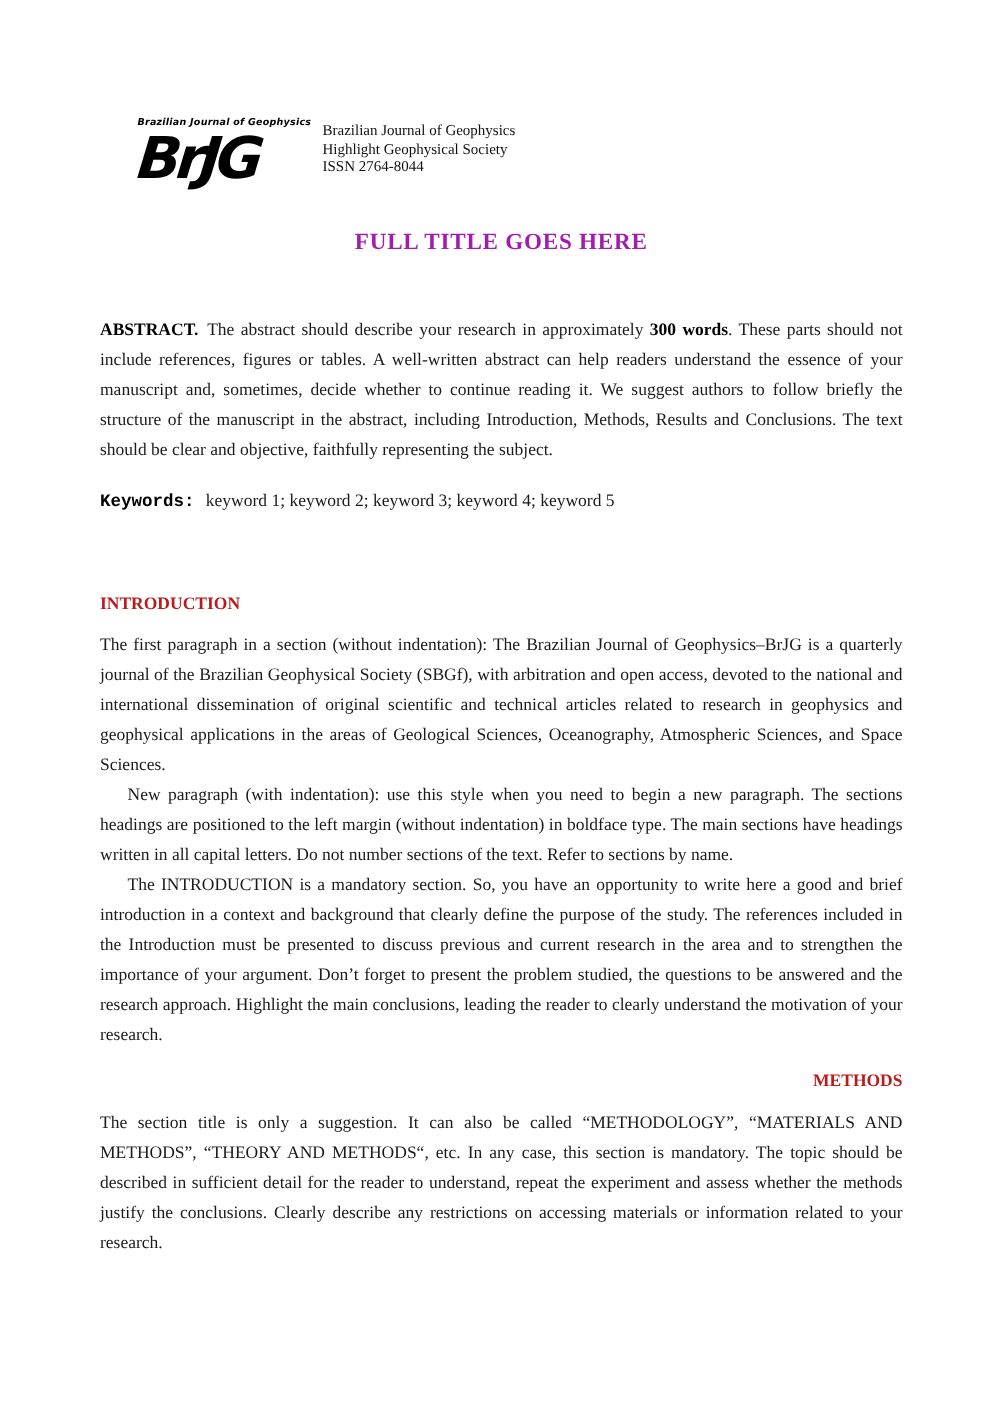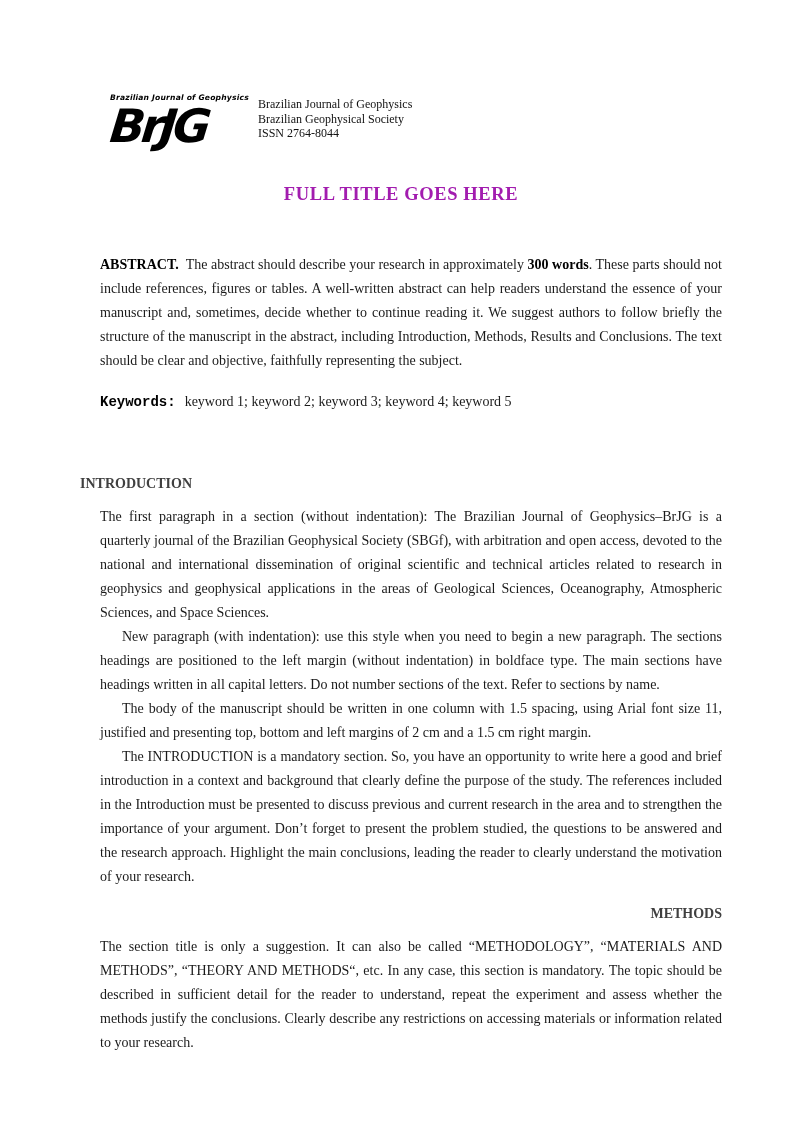--- a/index.html
+++ b/index.html
@@ -64,61 +64,59 @@
     letter-spacing: 0.6px;
     color: #a21caf;
     margin-bottom: 48px;
   }
   
   .para {
     font-size: 14px;
     line-height: 24px;
     text-align: justify;
     color: #1a1a1a;
-    margin-left: 20px;
   }
   .para b { color: #000; }
   .abstract-label { margin-right: 7px; }
   .keywords { margin-top: 17px; }
   .keywords-label { margin-right: 9px; font-family: Liberation Mono, monospace; }
   .section-heading {
     font-weight: bold;
     font-size: 14px;
-    color: #404040;
+    color: #b91c1c;
     margin-bottom: 13px;
   }
   .section-heading.first { margin-top: 62px; }
   .section-heading.later { margin-top: 17px; text-align: right; }
   .indent { text-indent: 22px; }
 </style>
 </head>
 <body>
 
 <div class="page">
 
   <div class="header">
     <div class="logo-block">
       <div class="logo-tagline">Brazilian Journal of Geophysics</div>
       <div class="logo-word">BrJG</div>
     </div>
     <div class="journal-info">
       <div>Brazilian Journal of Geophysics</div>
-      <div>Brazilian Geophysical Society</div>
+      <div>Highlight Geophysical Society</div>
       <div>ISSN 2764-8044</div>
     </div>
   </div>
 
   <h1 class="paper-title">FULL TITLE GOES HERE</h1>
 
   <p class="para"><b class="abstract-label">ABSTRACT.</b><span>The abstract should describe your research in approximately </span><b>300 words</b><span>. These parts should not include references, figures or tables. A well-written abstract can help readers understand the essence of your manuscript and, sometimes, decide whether to continue reading it. We suggest authors to follow briefly the structure of the manuscript in the abstract, including Introduction, Methods, Results and Conclusions. The text should be clear and objective, faithfully representing the subject.</span></p>
 
   <p class="para keywords"><b class="keywords-label">Keywords:</b><span>keyword 1; keyword 2; keyword 3; keyword 4; keyword 5</span></p>
 
   <h2 class="section-heading first">INTRODUCTION</h2>
   <p class="para">The first paragraph in a section (without indentation): The Brazilian Journal of Geophysics–BrJG is a quarterly journal of the Brazilian Geophysical Society (SBGf), with arbitration and open access, devoted to the national and international dissemination of original scientific and technical articles related to research in geophysics and geophysical applications in the areas of Geological Sciences, Oceanography, Atmospheric Sciences, and Space Sciences.</p>
   <p class="para indent">New paragraph (with indentation): use this style when you need to begin a new paragraph. The sections headings are positioned to the left margin (without indentation) in boldface type. The main sections have headings written in all capital letters. Do not number sections of the text. Refer to sections by name.</p>
-  <p class="para indent">The body of the manuscript should be written in one column with 1.5 spacing, using Arial font size 11, justified and presenting top, bottom and left margins of 2 cm and a 1.5 cm right margin.</p>
   <p class="para indent">The INTRODUCTION is a mandatory section. So, you have an opportunity to write here a good and brief introduction in a context and background that clearly define the purpose of the study. The references included in the Introduction must be presented to discuss previous and current research in the area and to strengthen the importance of your argument. Don’t forget to present the problem studied, the questions to be answered and the research approach. Highlight the main conclusions, leading the reader to clearly understand the motivation of your research.</p>
 
   <h2 class="section-heading later">METHODS</h2>
   <p class="para">The section title is only a suggestion. It can also be called “METHODOLOGY”, “MATERIALS AND METHODS”, “THEORY AND METHODS“, etc. In any case, this section is mandatory. The topic should be described in sufficient detail for the reader to understand, repeat the experiment and assess whether the methods justify the conclusions. Clearly describe any restrictions on accessing materials or information related to your research.</p>
 
 </div>
 
 </body></html>

